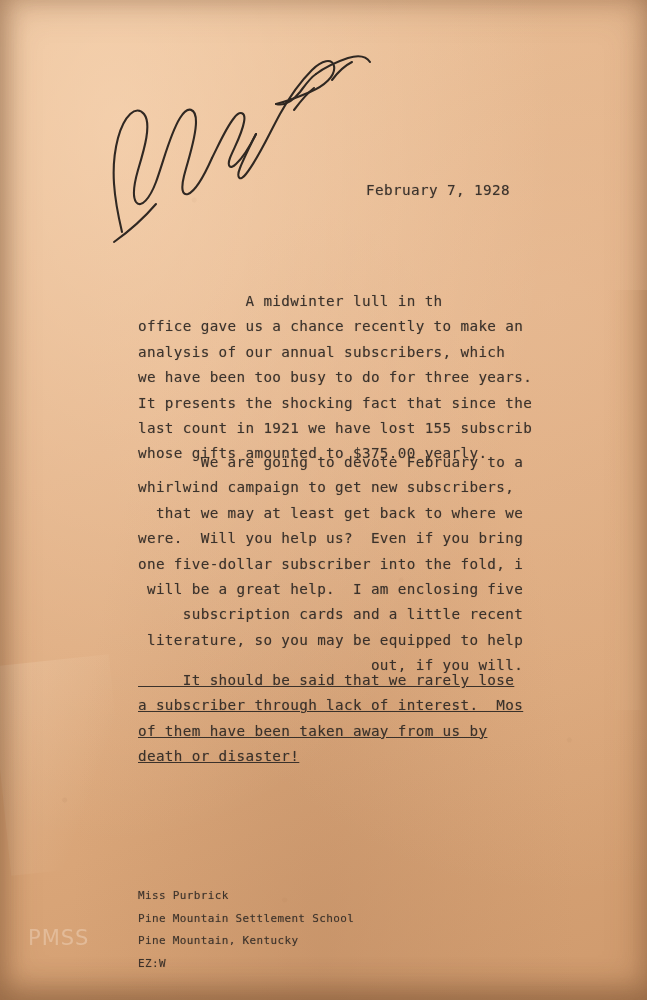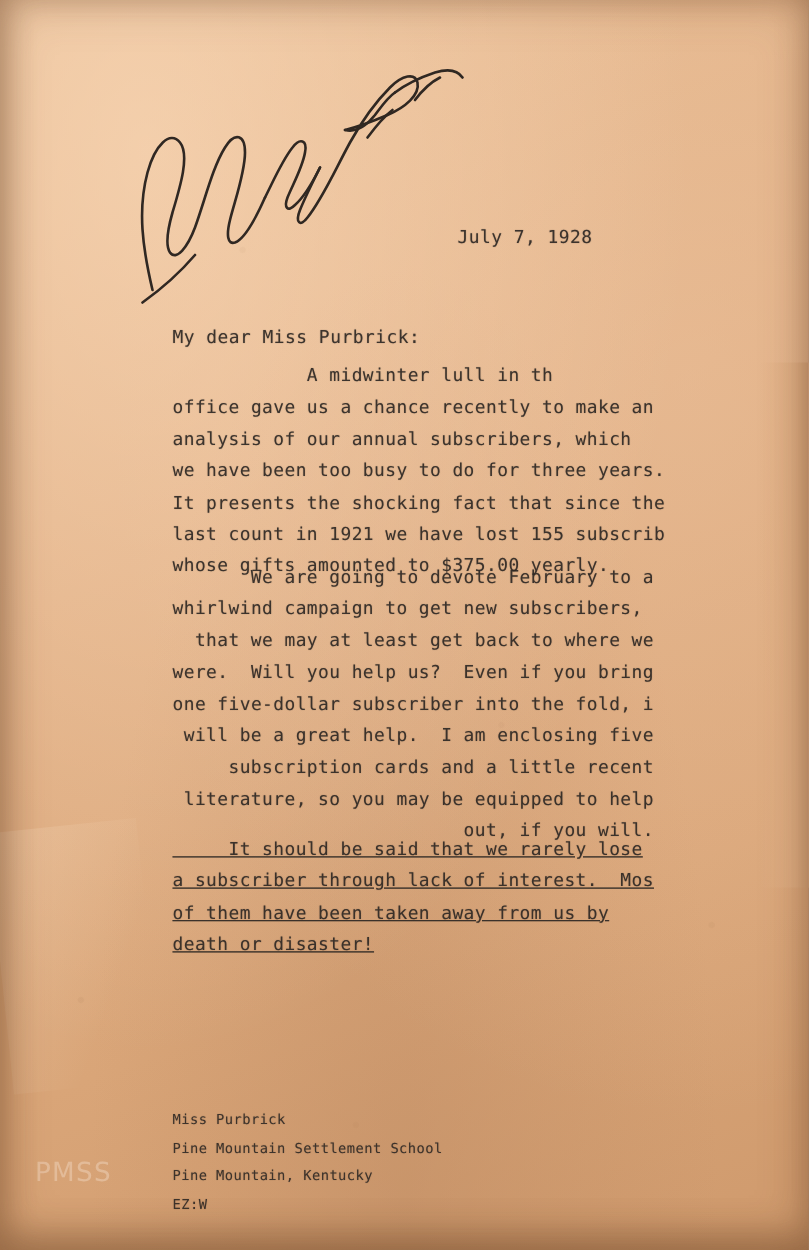--- a/index.html
+++ b/index.html
@@ -170,23 +170,22 @@
         <path d="M232 86 C 240 88, 248 84, 256 74 C 262 66, 266 60, 272 56"></path>
         <path d="M272 56 C 280 50, 292 44, 304 40 C 314 37, 322 38, 326 44"></path>
         <path d="M250 92 C 256 84, 262 76, 270 70"></path>
         <path d="M288 62 C 294 54, 300 48, 308 44"></path>
 
         <path d="M70 224 C 84 214, 100 200, 112 186"></path>
       </g>
     </svg>
   </div>
 
-  <div class="typed" id="date-line">July 7, 1928</div>
-
-  <div class="typed" id="salutation">My dear Miss Purbrick:</div>
+  <div class="typed" id="date-line">February 7, 1928</div>
+
 
   <div class="body-block" id="para-1">            A midwinter lull in th
 office gave us a chance recently to make an
 analysis of our annual subscribers, which
 we have been too busy to do for three years.
 It presents the shocking fact that since the
 last count in 1921 we have lost 155 subscrib
 whose gifts amounted to $375.00 yearly.</div>
   <div class="body-block" id="para-2">     We are going to devote February to a
 whirlwind campaign to get new subscribers, 

